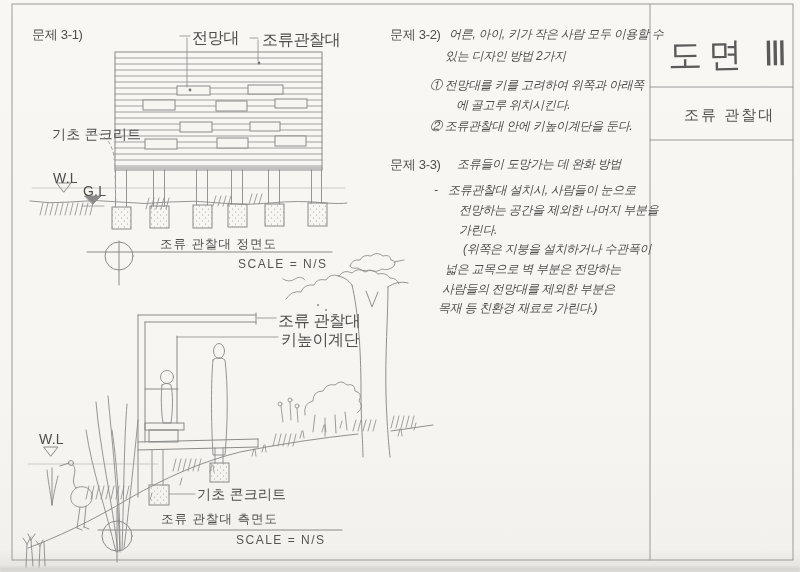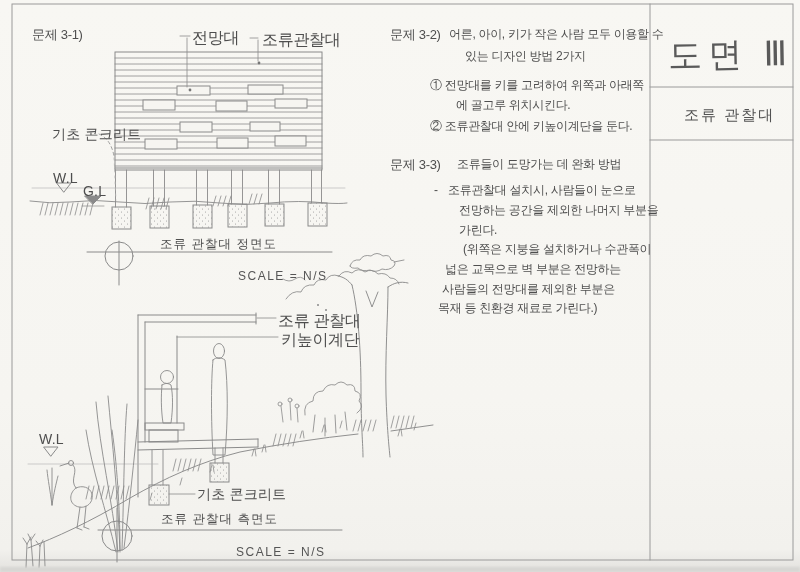--- a/index.html
+++ b/index.html
@@ -4,24 +4,24 @@
 <style>
   html,body{margin:0;padding:0;}
   .sheet{
     position:relative;width:800px;height:572px;overflow:hidden;
     background:linear-gradient(180deg,#f8f7f3 0%,#f6f5f1 70%,#f2f1ed 96%,#e2e1de 100%);
     font-family:"Liberation Sans",sans-serif;color:#4a4a4a;
   }
   .lw{position:absolute;left:0;top:0;}
   .txt{position:absolute;white-space:nowrap;color:#4e4e4e;letter-spacing:-0.3px;}
   .t13{font-size:13px;}
-  .t12{font-size:12px;line-height:1.1;}
+  .t12{font-size:12px;line-height:1.1;font-style:italic;}
   .t11{font-size:16px;}
   .t10{font-size:14px;letter-spacing:0.2px;}
-  .scale-t{font-size:12px;letter-spacing:1.5px;color:#555;margin-top:12px;}
+  .scale-t{font-size:12px;letter-spacing:1.5px;color:#555;}
   .dtitle{font-size:12.5px;letter-spacing:1px;}
   .sheet-no{font-size:34px;letter-spacing:6px;color:#5a5a5a;}
   .sheet-title{font-size:15px;letter-spacing:2px;color:#525252;}
   .scan-edge{position:absolute;left:0;bottom:0;width:100%;height:5px;background:#d7d6d3;filter:blur(1px);}
 </style>
 </head>
 <body>
 
 <div class="sheet">
 
@@ -205,21 +205,21 @@
 
   <div class="txt t11" style="left:278px;top:311px;">조류 관찰대</div>
   <div class="txt t11" style="left:281px;top:330px;">키높이계단</div>
   <div class="txt t10" style="left:39px;top:431px;">W.L</div>
   <div class="txt t10" style="left:197px;top:486px;">기초 콘크리트</div>
   <div class="txt dtitle" style="left:161px;top:511px;">조류 관찰대 측면도</div>
   <div class="txt scale-t" style="left:236px;top:533px;">SCALE = N/S</div>
 
   <div class="txt t13" style="left:390px;top:26px;">문제 3-2)</div>
   <div class="txt t12" style="left:449px;top:28px;">어른, 아이, 키가 작은 사람  모두 이용할 수</div>
-  <div class="txt t12" style="left:445px;top:50px;margin-left:20px;">있는 디자인 방법 2가지</div>
+  <div class="txt t12" style="left:445px;top:50px;">있는 디자인 방법 2가지</div>
   <div class="txt t12" style="left:430px;top:79px;">① 전망대를 키를 고려하여 위쪽과 아래쪽</div>
   <div class="txt t12" style="left:456px;top:99px;">에 골고루 위치시킨다.</div>
   <div class="txt t12" style="left:430px;top:120px;">② 조류관찰대 안에 키높이계단을 둔다.</div>
 
   <div class="txt t13" style="left:390px;top:156px;">문제 3-3)</div>
   <div class="txt t12" style="left:457px;top:158px;">조류들이 도망가는 데  완화 방법</div>
   <div class="txt t12" style="left:434px;top:184px;">-</div>
   <div class="txt t12" style="left:448px;top:184px;text-align:center;">조류관찰대 설치시, 사람들이 눈으로</div>
   <div class="txt t12" style="left:459px;top:204px;">전망하는 공간을 제외한 나머지 부분을</div>
   <div class="txt t12" style="left:459px;top:224px;">가린다.</div>

